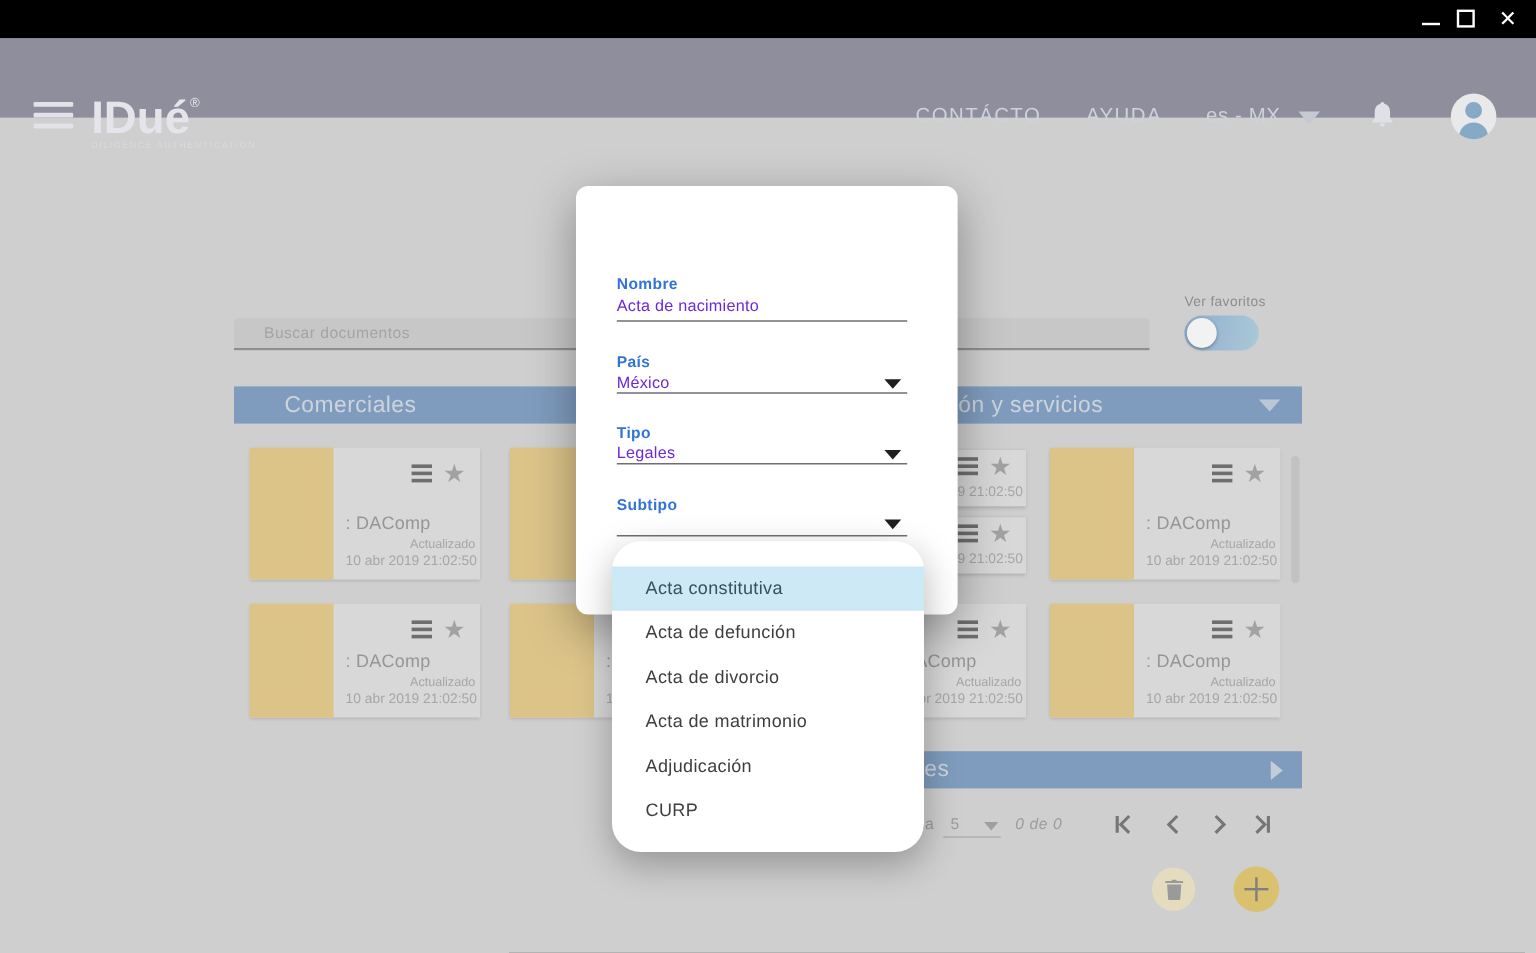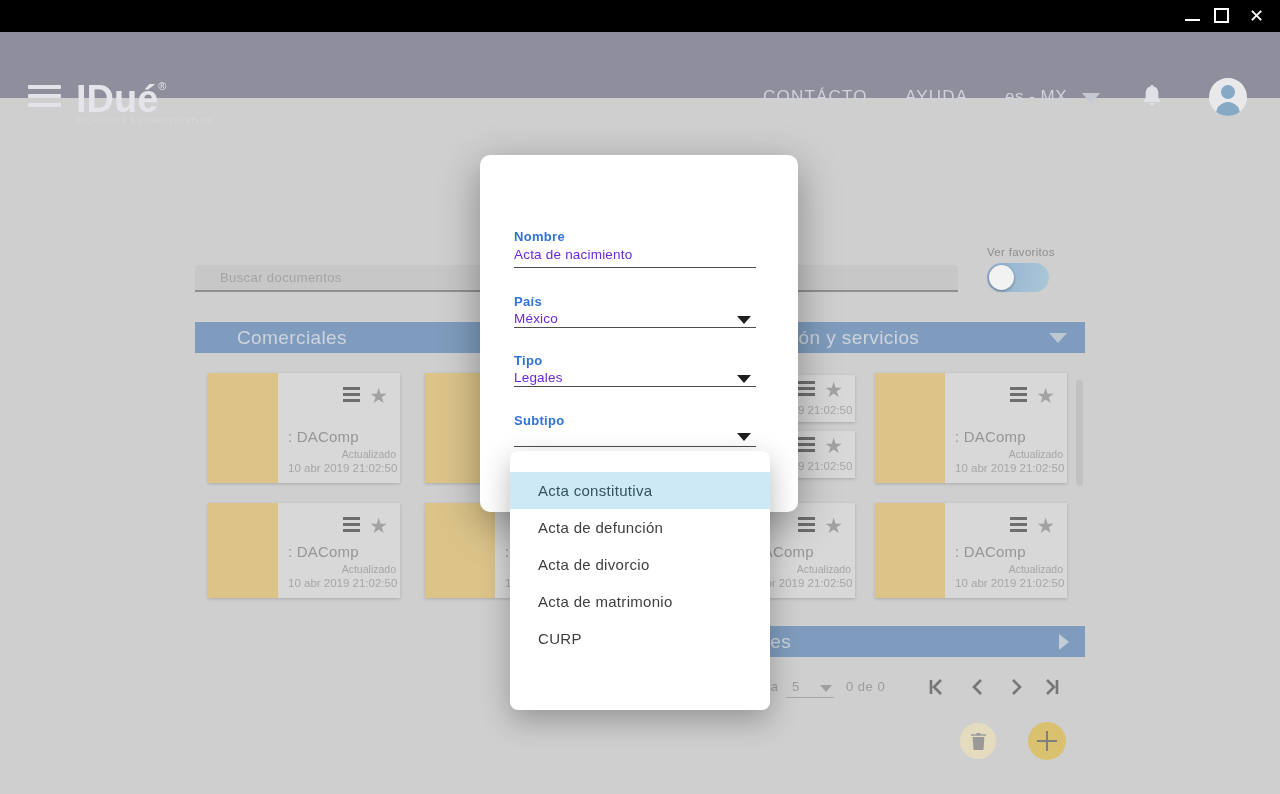--- a/index.html
+++ b/index.html
@@ -65,21 +65,21 @@
   .card-time{font-size:11.5px;color:#a6a6a6;margin-top:2px;white-space:nowrap;}
   .compact .card-time{position:absolute;left:10px;bottom:6px;margin:0;}
   .scroll-thumb{position:absolute;left:1076px;top:380px;width:7px;height:106px;border-radius:3.5px;background:#c2c2c2;}
 
   
   .pg-label{position:absolute;left:638px;top:679px;width:140px;text-align:right;font-size:13px;color:#9c9c9c;}
   .pg-size{position:absolute;left:792px;top:679px;font-size:13px;color:#9c9c9c;}
   .pg-size-line{position:absolute;left:786px;top:697px;width:48px;border-bottom:1px solid #a8a8a8;}
   .pg-caret{position:absolute;left:820px;top:685px;width:0;height:0;
         border-left:6px solid transparent;border-right:6px solid transparent;border-top:7px solid #9f9f9f;}
-  .pg-range{position:absolute;left:846px;top:679px;font-size:13px;color:#9c9c9c;letter-spacing:.5px;}
+  .pg-range{position:absolute;left:846px;top:679px;font-size:13px;color:#9c9c9c;letter-spacing:.5px;font-style:italic;}
   .pg-nav{position:absolute;top:677px;width:20px;height:20px;}
   .pg-nav svg{display:block;}
 
   
   .fab{position:absolute;border-radius:50%;display:flex;align-items:center;justify-content:center;}
   .fab-trash{left:960px;top:723px;width:36px;height:36px;background:#e5dcc0;}
   .fab-add{left:1028px;top:722px;width:38px;height:38px;background:#d9c170;}
   .plus{position:relative;width:20px;height:20px;}
   .plus i{position:absolute;background:#7f7f7f;}
   .plus i.h{left:0;top:8.75px;width:20px;height:2.5px;}
@@ -89,21 +89,21 @@
   .modal{position:absolute;left:480px;top:155px;width:318px;height:357px;background:#fff;border-radius:10px;
          box-shadow:0 12px 40px rgba(0,0,0,.35);z-index:40;}
   .modal-title{position:absolute;left:35px;top:33px;font-size:21px;color:#141414;letter-spacing:.3px;}
   .f-label{position:absolute;left:34px;font-size:13px;font-weight:700;color:#3273d6;letter-spacing:.3px;}
   .f-value{position:absolute;left:34px;font-size:13.5px;color:#6d28d9;letter-spacing:.2px;}
   .f-line{position:absolute;left:34px;width:242px;border-top:1px solid #4d4d4d;}
   .f-caret{position:absolute;left:257px;width:0;height:0;
            border-left:7px solid transparent;border-right:7px solid transparent;border-top:8px solid #1f1f1f;}
 
   
-  .dropdown{position:absolute;left:510px;top:451px;width:260px;height:259px;background:#fff;border-radius:8px;
+  .dropdown{position:absolute;left:510px;top:451px;width:260px;height:259px;background:#fff;border-radius:24px;
             box-shadow:0 10px 30px rgba(0,0,0,.28);z-index:60;padding-top:21px;box-sizing:border-box;}
   .option{height:37px;display:flex;align-items:center;padding-left:28px;font-size:15px;color:#3e3e3e;
           letter-spacing:.3px;cursor:default;}
   .option.highlighted{background:#cde9f6;color:#33515e;}
 </style>
 </head>
 <body>
 
 <div id="app">
 
@@ -378,16 +378,17 @@
     <div class="f-value" style="top:275px;"></div>
     <div class="f-caret" style="top:278px;"></div>
     <div class="f-line" style="top:291px;"></div>
   </div>
 
   <div class="dropdown">
     <div class="option highlighted">Acta constitutiva</div>
     <div class="option">Acta de defunción</div>
     <div class="option">Acta de divorcio</div>
     <div class="option">Acta de matrimonio</div>
+    <div class="option">Adjudicación</div>
     <div class="option">CURP</div>
   </div>
 
 </div>
 
 </body></html>

